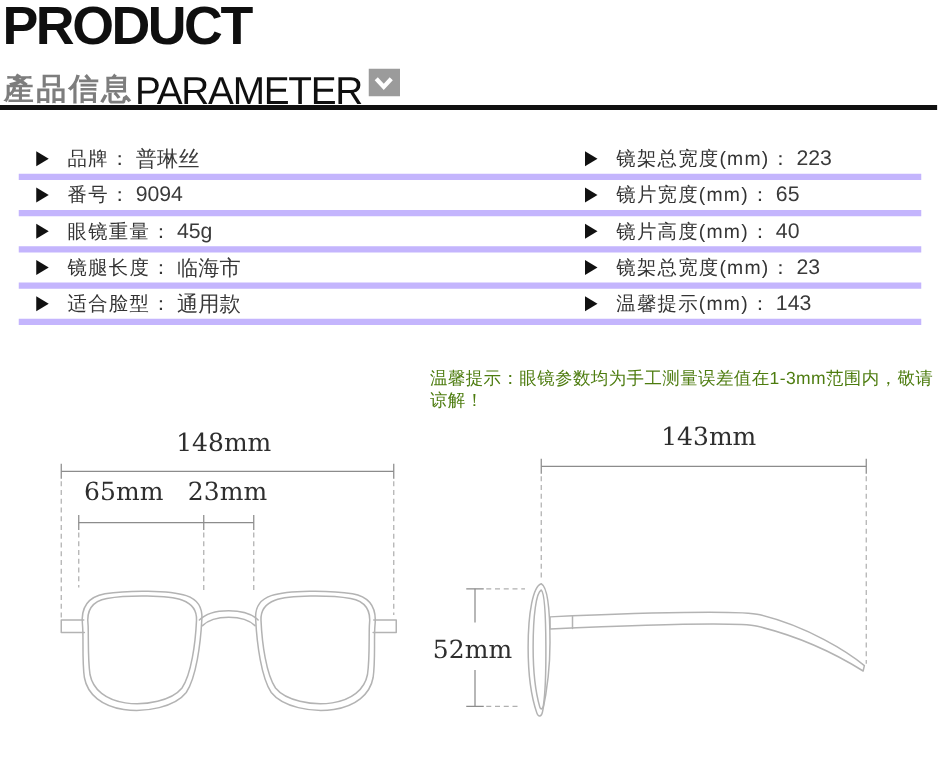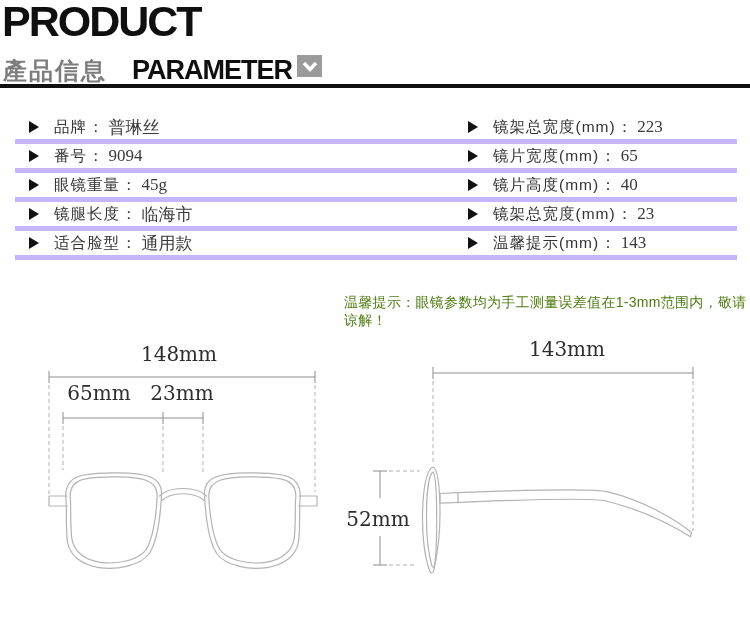--- a/index.html
+++ b/index.html
@@ -9,41 +9,41 @@
     overflow:hidden; font-family:"Liberation Sans", sans-serif;
   }
   
   .product-title {
     position:absolute; left:2px; top:0px;
     font-size:43px; font-weight:900; color:#0f0f0f;
     letter-spacing:-2px; line-height:1.0;
   }
   .sub-row { position:absolute; left:3px; top:55px; display:flex; height:28px; }
   .sub-cn { font-size:24px; color:#7d7d7d; font-weight:700; letter-spacing:2px; }
-  .sub-en { font-size:27px; font-weight:700; color:#0f0f0f; letter-spacing:-1px; margin-left:25px; }
+  .sub-en { font-size:31px; font-weight:400; color:#0f0f0f; letter-spacing:-1px; margin-left:1px; }
   .chevron-box {
     width:25px; height:22px; background:#9b9b9b; margin-left:5px;
     display:flex; align-items:center; justify-content:center;
   }
   .header-rule { position:absolute; top:84px; left:0; width:750px; height:4px; background:#101010; }
 
   
   .param-table { position:absolute; top:115px; left:15px; width:722px; }
   .param-row { display:flex; height:29px; align-items:center; border-bottom:5px solid #c4b5fd; }
   .cell { display:flex; align-items:center; }
   .cell-l { width:416px; padding-left:14px; }
   .cell-r { flex:1;padding-left:37px; }
   .tri {
     width:0; height:0; border-left:10px solid #111;
     border-top:6px solid transparent; border-bottom:6px solid transparent;
     margin-right:15px; flex:none;
   }
   .lbl { font-size:15.5px; color:#333; letter-spacing:1px; white-space:pre; }
   .sep { font-size:15.5px; color:#333; margin:0 5px 0 1px; }
-  .val { font-size:17px; color:#3a3a3a; font-family:Liberation Serif, serif; }
+  .val { font-size:17px; color:#3a3a3a; font-family:Liberation Sans, sans-serif; }
 
   
   .notice {
     position:absolute; left:344px; top:294px;
     font-size:14px; color:#4d7c0f; letter-spacing:0.3px;
   }
 
   
   .diagram-svg { position:absolute; left:0; top:330px; }
   .dim-line   { stroke:#8c8c8c; stroke-width:1; fill:none; }

